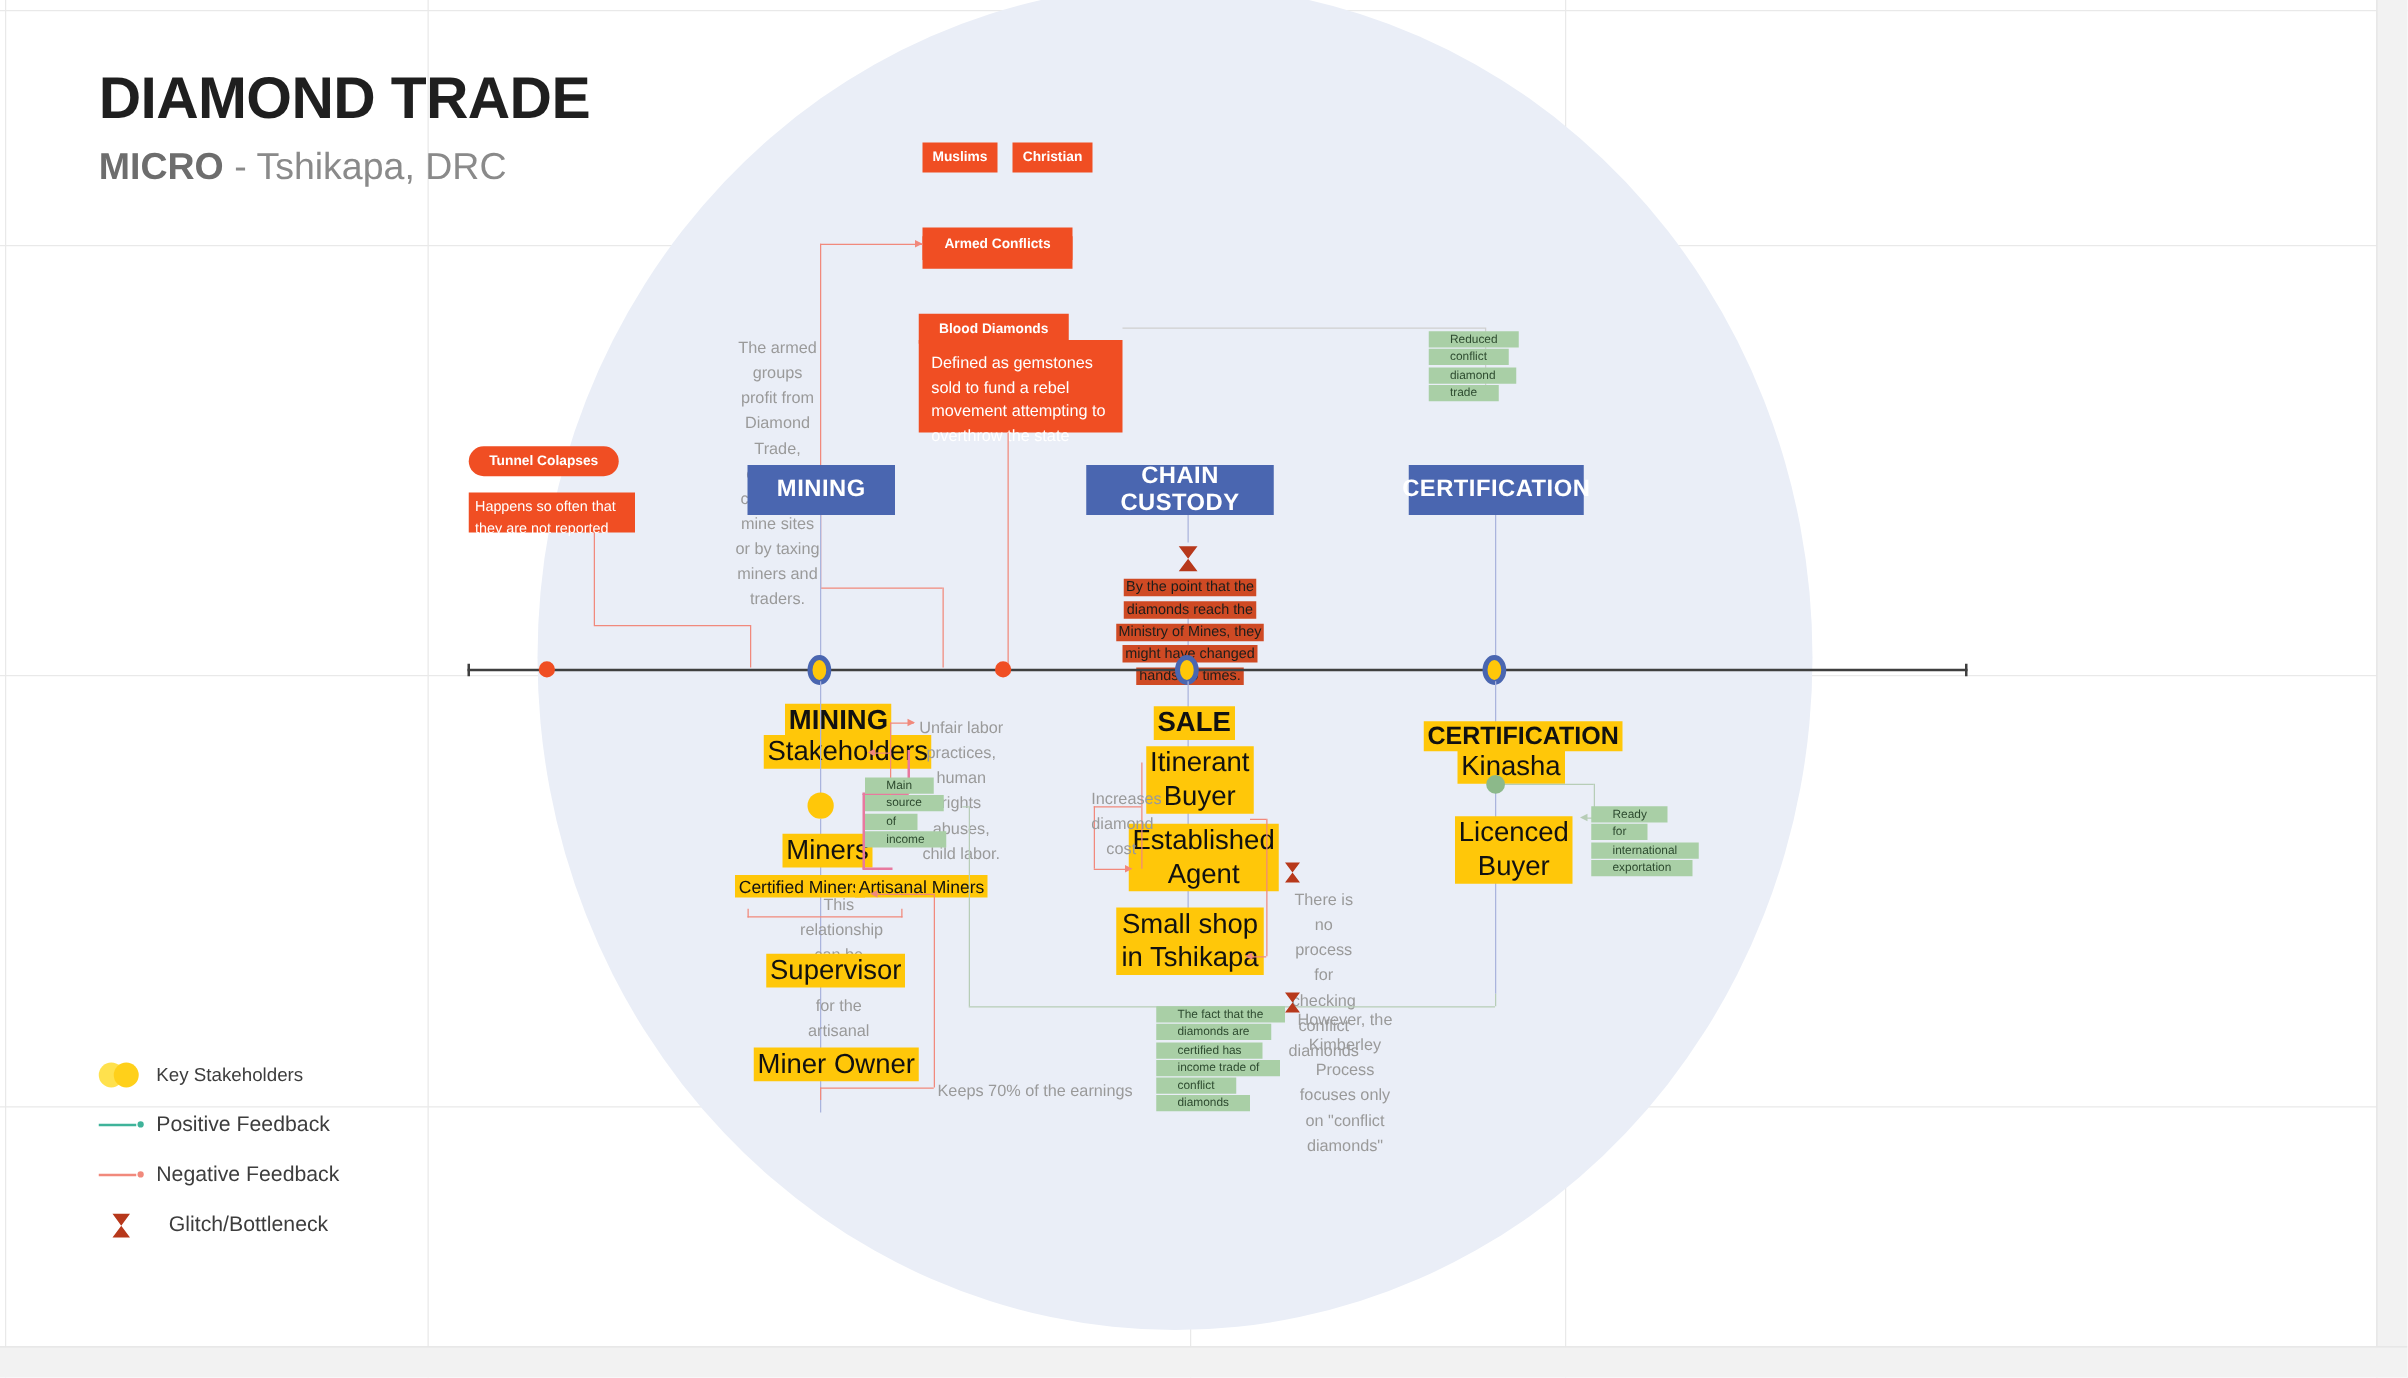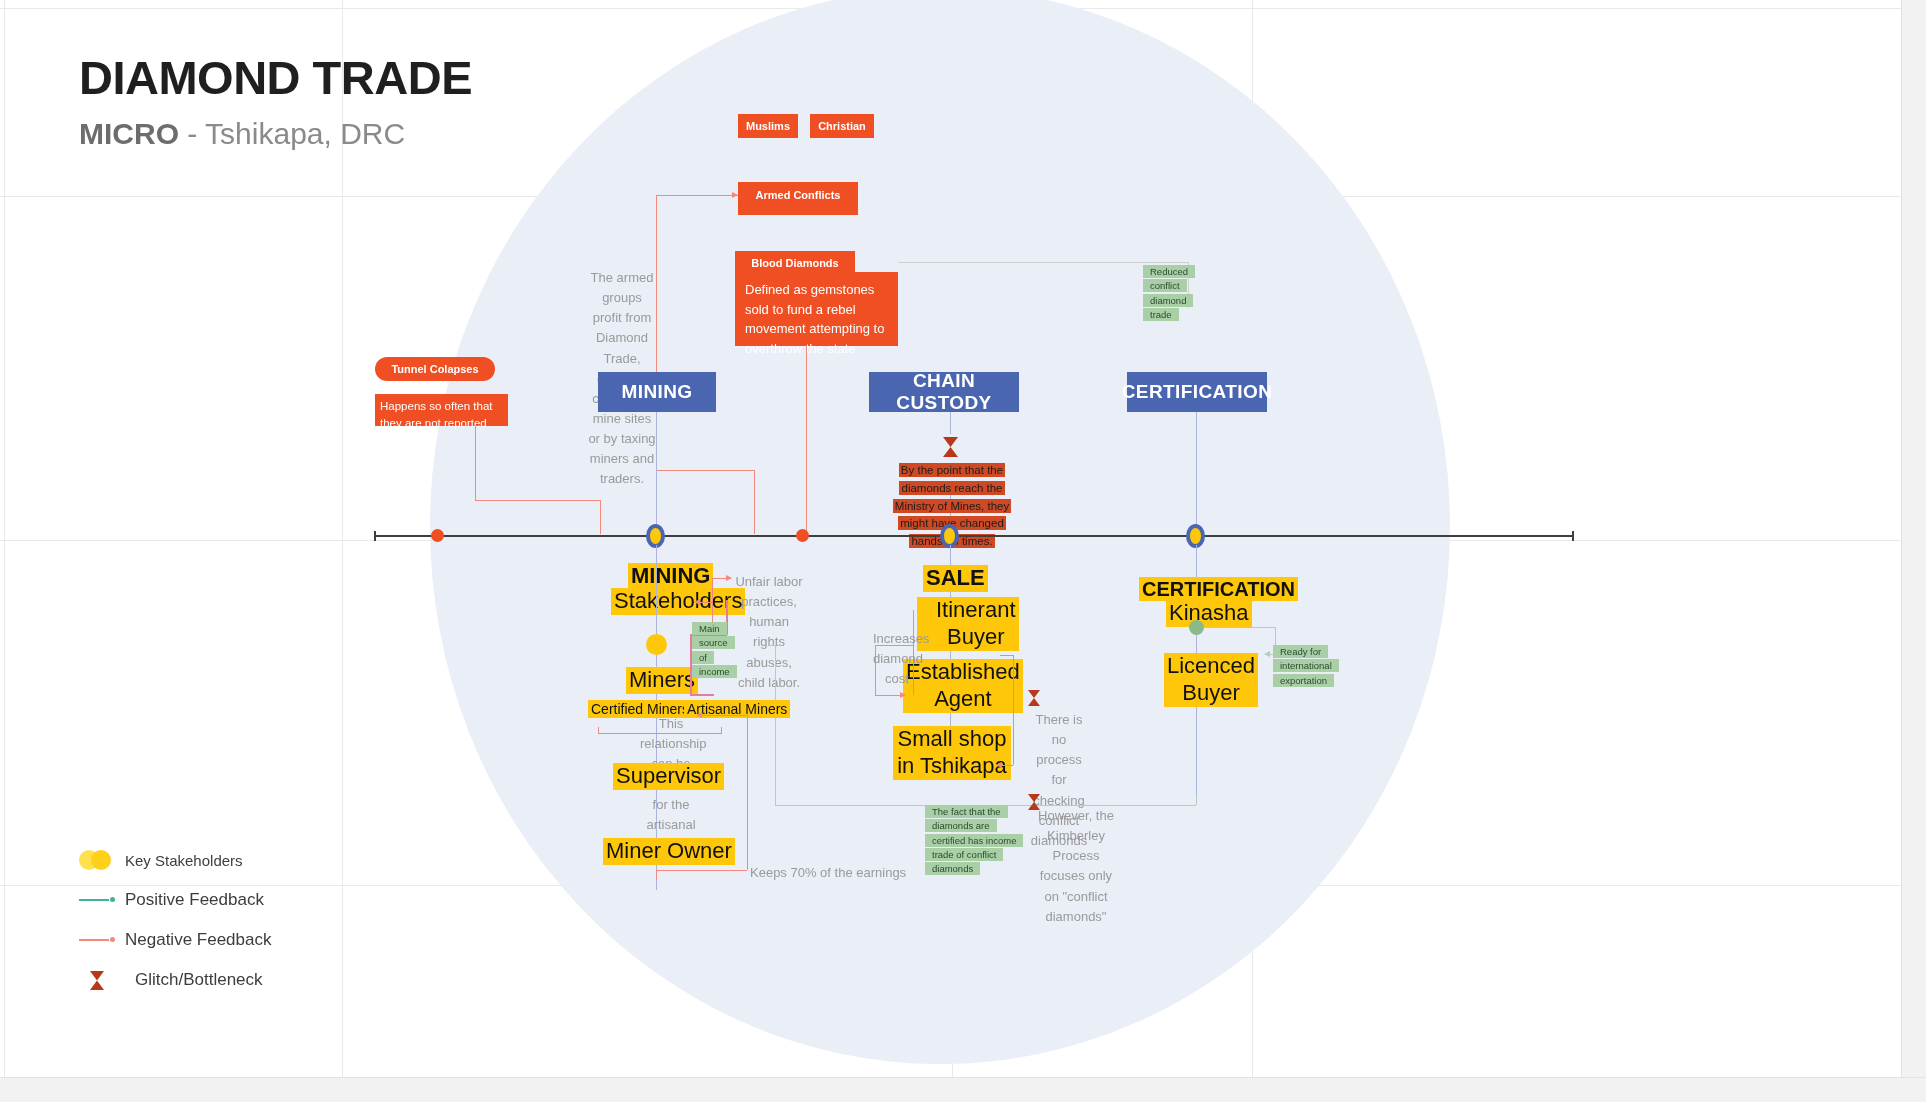--- a/index.html
+++ b/index.html
@@ -46,21 +46,21 @@
   .ylabel.bold{font-weight:bold;font-size:22px;}
   .ylabel.sm{font-size:14px;line-height:1.3;}
   .ylabel span{background:#ffc709;display:inline-block;padding:0 3px;}
 
   
   .darknote{position:absolute;color:#1d1d1b;font-size:11.5px;line-height:1.55;text-align:center;}
   .darknote span{background:#cf4a24;display:inline;padding:1px 2px;box-decoration-break:clone;-webkit-box-decoration-break:clone;}
 
   
   .greennote{position:absolute;color:#2d4a2f;font-size:9.5px;line-height:1.5;}
-  .greennote span{background:#a9cfa6;display:inline;padding:1px 7px;box-decoration-break:clone;margin-top:16px;-webkit-box-decoration-break:clone;}
+  .greennote span{background:#a9cfa6;display:inline;padding:1px 17px;box-decoration-break:clone;margin-top:16px;-webkit-box-decoration-break:clone;}
 
   
   .greynote{position:absolute;color:#9a9a9a;font-size:13px;line-height:1.55;text-align:center;}
 
   
   .axis{position:absolute;height:2px;background:#3f3f3f;}
   .axis-cap{position:absolute;width:2px;height:10px;background:#3f3f3f;}
   .dot-red{position:absolute;width:13px;height:13px;border-radius:50%;background:#f04e23;}
   .dot-key{position:absolute;width:19px;height:24px;border-radius:50%;background:#ffc709;border:4px solid #4a66b0;box-sizing:border-box;}
   .dot-yellow{position:absolute;width:21px;height:21px;border-radius:50%;background:#ffc709;}
@@ -266,21 +266,21 @@
   </div>
   <div class="ln ln-green h" style="left:770px;top:645px;width:5px;"></div>
   <div class="ln ln-green v" style="left:775px;top:645px;height:160px;"></div>
   <div class="ln ln-green h" style="left:775px;top:805px;width:150px;"></div>
 
   <div class="ln ln-blue v" style="left:950px;top:545px;height:230px;"></div>
 
   <div class="ylabel bold" style="left:923px;top:565px;width:56px;">
     <span>SALE</span>
   </div>
-  <div class="ylabel" style="left:917px;top:597px;width:70px;line-height:1.22;white-space:normal;padding-left:16px;">
+  <div class="ylabel" style="left:917px;top:597px;width:70px;line-height:1.22;white-space:normal;">
     <span>Itinerant Buyer</span>
   </div>
   <div class="ylabel" style="left:903px;top:659px;width:98px;line-height:1.22;white-space:normal;">
     <span>Established Agent</span>
   </div>
   <div class="ylabel" style="left:893px;top:726px;width:118px;line-height:1.22;white-space:normal;">
     <span>Small shop in Tshikapa</span>
   </div>
 
   <div class="ln ln-red v" style="left:913px;top:610px;height:85px;"></div>

